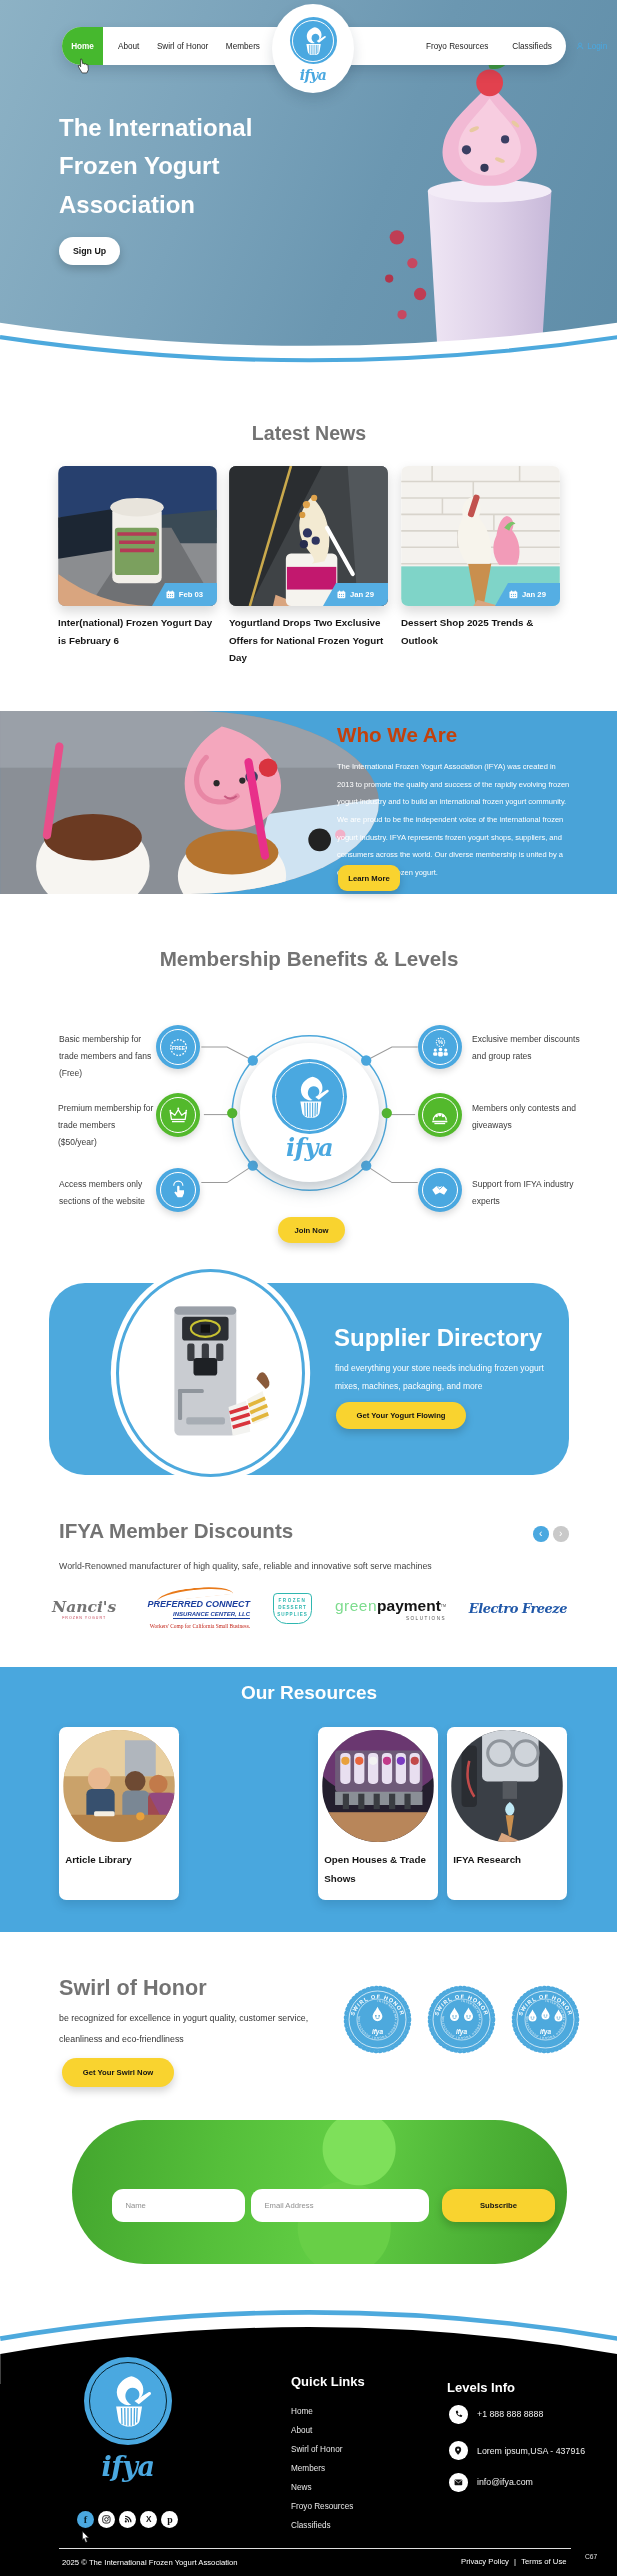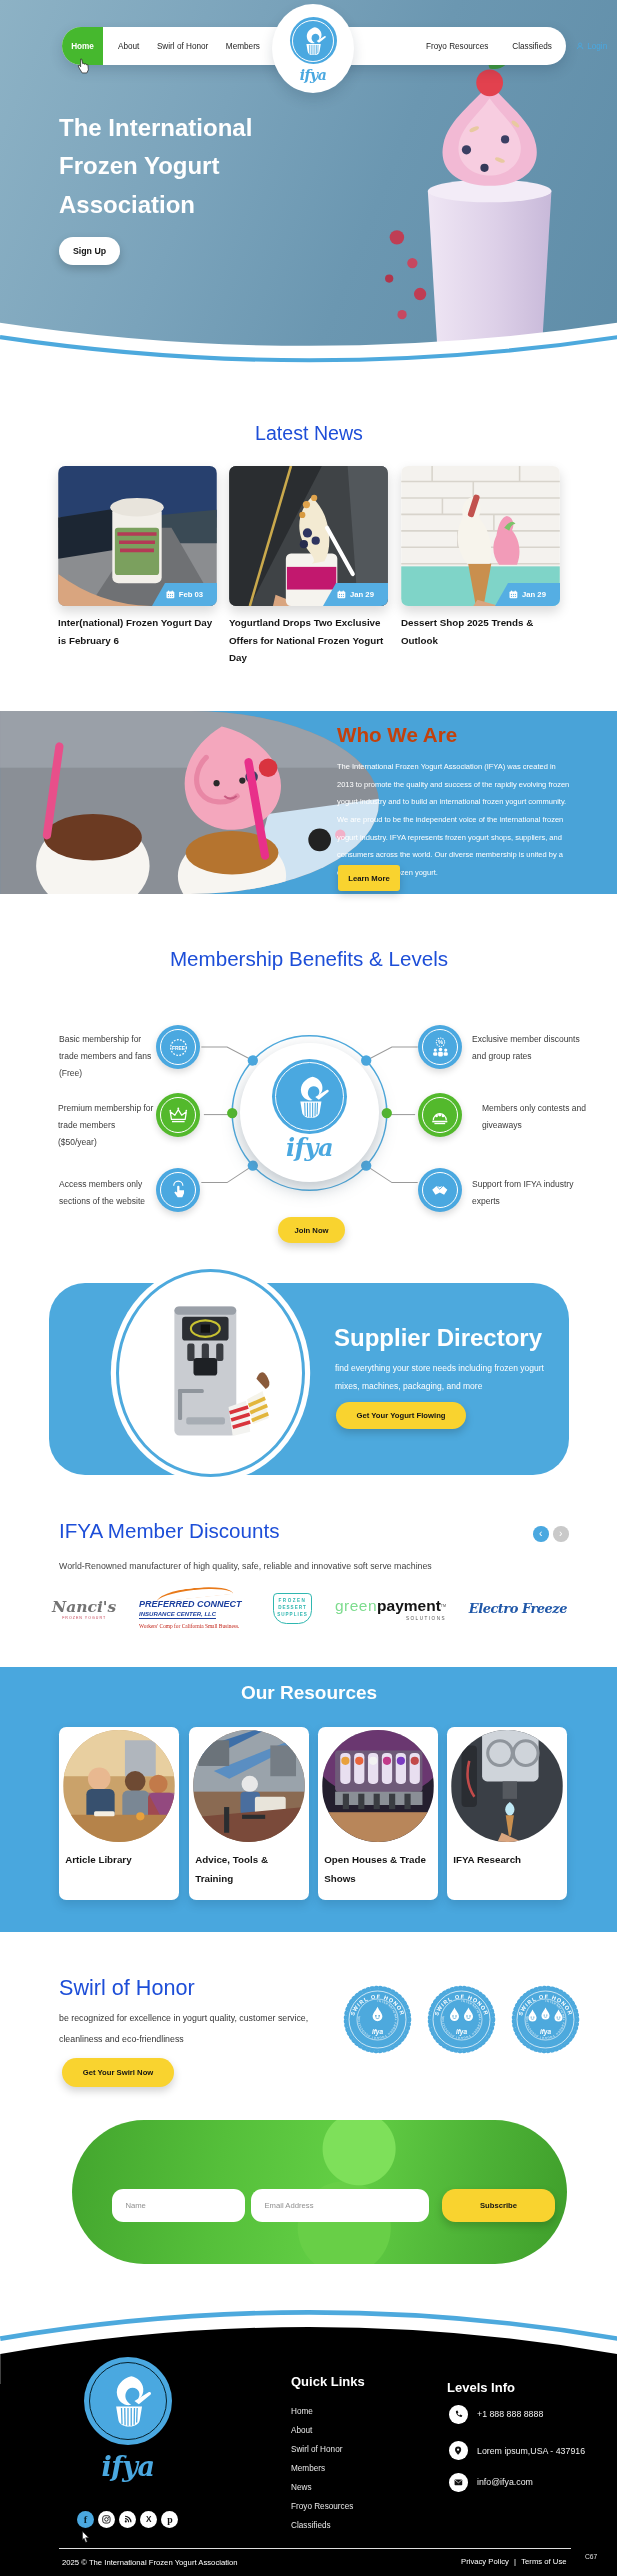--- a/index.html
+++ b/index.html
@@ -1,19 +1,19 @@
 <!DOCTYPE html>
 <html style="font-size:8.2px"><head>
 <meta charset="utf-8">
 <style>
   html,body{margin:0;padding:0;background:#fff;}
   .page{position:relative;width:618px;height:2576px;overflow:hidden;background:#fff;
         font-family:"Liberation Sans",sans-serif;}
   .abs{position:absolute;}
-  .blue-h{color:#1d4ed8;font-weight:400;}
+  .blue-h{color:#737373;font-weight:700;}
   .script{font-family:"DejaVu Serif",serif;font-style:italic;font-weight:700;letter-spacing:-0.5px;}
   .yellow-btn{background:#f9d32f;border:none;border-radius:13.4px;font-weight:700;color:#151515;
       font-family:"Liberation Sans",sans-serif;box-shadow:0 4.1px 8.2px rgba(0,0,0,.18);
       display:flex;align-items:center;justify-content:center;cursor:pointer;}
   
   .hero{left:0;top:0;width:618px;height:361px;
       background:linear-gradient(112deg,#8db2c5 0%,#7aa3bb 35%,#6b97b1 60%,#5f8da8 100%);}
   .navbar{left:62px;top:27px;width:504px;height:38px;background:#fff;border-radius:20.6px;
       box-shadow:0 5.2px 12.4px rgba(20,40,60,.18);display:flex;align-items:center;}
   .nav-home{position:absolute;left:0;top:0;width:41px;height:38px;background:#46b82e;
@@ -34,21 +34,21 @@
   .date-badge{position:absolute;right:0;bottom:0;width:65px;height:23px;background:#55aee3;
       clip-path:polygon(20% 0,100% 0,100% 100%,0 100%);display:flex;align-items:center;
       justify-content:center;gap:4.1px;color:#fff;font-weight:700;font-size:7.7px;}
   .news-card-title{top:614px;width:157px;font-size:9.8px;font-weight:700;color:#161616;line-height:1.8;}
   
   .who-bg{left:0;top:711px;width:618px;height:183px;background:#49a3d8;}
   .who-photo{left:0;top:711px;width:379px;height:183px;border-radius:0 190px 190px 0/0 92px 92px 0;
       overflow:hidden;}
   .who-title{left:337px;top:723px;color:#c2410c;font-size:20.6px;font-weight:700;}
   .who-body{left:337px;top:758px;width:237px;color:#fff;font-size:7.5px;line-height:2.35;}
-  .who-cta{left:338px;top:865px;width:62px;height:26px;border-radius:3px;font-size:7.7px;}
+  .who-cta{left:338px;top:865px;width:62px;height:26px;border-radius:9px;font-size:7.7px;}
   
   .mem-title{left:0;top:947px;width:618px;text-align:center;font-size:20.6px;}
   .sat{width:44px;height:44px;border-radius:50%;display:flex;align-items:center;justify-content:center;
       box-shadow:0 3.1px 7.2px rgba(0,0,0,.15);}
   .sat::after{content:"";position:absolute;inset:3.6px;border:1px solid #fff;border-radius:50%;}
   .sat.blue{background:#4aa8e0;} .sat.green{background:#53b92c;}
   .mem-label{font-size:8.5px;color:#3a3a3a;line-height:2.0;}
   .center-white{left:240px;top:1043px;width:139px;height:139px;border-radius:50%;background:#fff;
       box-shadow:0 7.2px 17.5px rgba(90,110,125,.4);}
   .center-blue{left:272px;top:1059px;width:75px;height:75px;}
@@ -442,21 +442,21 @@
     <svg width="21.6" height="21.6" viewBox="0 0 40 40">
       <path d="M6,20 l8,-7 6,2 6,-2 8,7 -6,9 -8,-4 -8,4 Z" fill="#fff"></path>
       <path d="M14,13 l6,6 M26,13 l-6,6" stroke="#4aa8e0" stroke-width="1.6"></path>
     </svg>
   </div>
 
   <div class="abs mem-label" style="left:59px;top:1031px;width:93px">Basic membership for trade members and fans (Free)</div>
   <div class="abs mem-label" style="left:58px;top:1100px;width:98px">Premium membership for trade members ($50/year)</div>
   <div class="abs mem-label" style="left:59px;top:1176px;width:93px">Access members only sections of the website</div>
   <div class="abs mem-label" style="left:472px;top:1031px;width:108px">Exclusive member discounts and group rates</div>
-  <div class="abs mem-label" style="left:482px;top:1100px;width:108px">Members only contests and giveaways</div>
+  <div class="abs mem-label" style="left:472px;top:1100px;width:108px">Members only contests and giveaways</div>
   <div class="abs mem-label" style="left:472px;top:1176px;width:108px">Support from IFYA industry experts</div>
 
   <button class="abs yellow-btn mem-cta">Join Now</button>
 
   <div class="abs sup-bg"></div>
   <div class="abs sup-oval">
     <svg width="129" height="155" viewBox="0 0 250 300">
       <rect x="55" y="20" width="120" height="250" rx="10" fill="#c9ccd1"></rect>
       <rect x="55" y="20" width="120" height="16" rx="8" fill="#9aa0a8"></rect>
       <rect x="70" y="40" width="90" height="46" rx="6" fill="#2b2e33"></rect>
@@ -490,21 +490,21 @@
   <button class="abs arrow-btn" style="left:533px;top:1526px;background:#4aa8e0">‹</button>
   <button class="abs arrow-btn" style="left:553px;top:1526px;background:#c9c9c9">›</button>
   <div class="abs disc-sub">World-Renowned manufacturer of high quality, safe, reliable and innovative soft serve machines</div>
 
   <div class="abs logo-row">
     <div style="cursor:pointer;text-align:center">
       <div class="script" style="font-size:15.5px;color:#737373;letter-spacing:0">
         <span>Nanci's</span></div>
       <div style="font-size:3.6px;color:#c03a4e;letter-spacing:1px">FROZEN YOGURT</div>
     </div>
-    <div style="cursor:pointer;text-align:left;width:111px">
+    <div style="cursor:pointer;text-align:right;width:111px">
       <div style="width:77px;height:8.2px;margin:0 auto;border-top:2.1px solid #e87a1a;border-radius:50%/100% 100% 0 0;transform:rotate(-6deg)"></div>
       <div style="font-style:italic;font-weight:700;color:#1b3f9e;font-size:9px">PREFERRED CONNECT</div>
       <div style="font-style:italic;font-weight:700;color:#1b3f9e;font-size:6px;border-bottom:1px solid #1b3f9e;display:inline-block;padding-bottom:1px">INSURANCE CENTER, LLC</div>
       <div style="font-family:'Liberation Serif',serif;color:#c22418;font-size:5.4px;margin-top:4.1px">Workers' Comp for California Small Business.</div>
     </div>
     <div style="cursor:pointer;width:33px;padding:4.6px 2.1px 6.2px;border:1.3px solid #2fb7b0;border-radius:4.1px 4.1px 13.4px 13.4px;text-align:center;color:#2fb7b0;font-weight:700;">
       <div style="font-size:4.6px;letter-spacing:1.5px">FROZEN</div>
       <div style="font-size:4.6px;letter-spacing:1px;margin-top:2.1px">DESSERT</div>
       <div style="font-size:4.6px;letter-spacing:1px;margin-top:2.1px">SUPPLIES</div>
     </div>
@@ -530,39 +530,20 @@
           <rect x="115" y="118" width="52" height="58" rx="10" fill="#7a8794"></rect>
         <circle cx="185" cy="105" r="18" fill="#c27a4a"></circle>
           <rect x="165" y="122" width="52" height="60" rx="10" fill="#a04a50"></rect>
         <path d="M165,122 h52 v60 h-20 Z" fill="#8a4a9e" opacity=".6"></path>
         <rect y="165" width="217" height="53" fill="#b5834a"></rect>
         <rect x="60" y="158" width="40" height="10" rx="3" fill="#f5efe2"></rect>
           <circle cx="150" cy="168" r="8" fill="#e8a13c"></circle>
       </svg>
     </div>
     <div class="res-label">Article Library</div>
-  </div>
-  <div class="abs res-card" style="left:189px">
-    <div class="res-oval">
-      <svg width="112" height="112" viewBox="0 0 217 218">
-          <rect width="217" height="218" fill="#8a6a52"></rect>
-        <rect width="217" height="120" fill="#9aa3ab"></rect>
-        <path d="M0,40 L120,0 L140,0 L20,60 Z" fill="#3e6fa8"></path>
-          <path d="M40,80 L190,20 L217,20 L70,95 Z" fill="#5a8ec2"></path>
-        <rect x="10" y="20" width="60" height="50" fill="#6b737a"></rect>
-          <rect x="150" y="30" width="50" height="60" fill="#757d85"></rect>
-        <circle cx="110" cy="105" r="16" fill="#e8e8e8"></circle>
-          <rect x="92" y="120" width="38" height="45" rx="8" fill="#4a6e9e"></rect>
-        <rect x="120" y="130" width="60" height="40" rx="4" fill="#e8e4da"></rect>
-        <path d="M0,170 L217,150 L217,218 L0,218 Z" fill="#7a4a3a"></path>
-        <rect x="60" y="150" width="10" height="50" fill="#2a2d30"></rect>
-          <rect x="95" y="165" width="45" height="8" fill="#2a2d30"></rect>
-      </svg>
-    </div>
-    <div class="res-label">Advice, Tools &amp; Training</div>
   </div>
   <div class="abs res-card" style="left:447px">
     <div class="res-oval">
       <svg width="112" height="112" viewBox="0 0 217 218">
           <rect width="217" height="218" fill="#3a3f46"></rect>
         <rect x="60" y="0" width="110" height="100" rx="10" fill="#cfd4da"></rect>
         <circle cx="95" cy="45" r="24" fill="none" stroke="#8f959c" stroke-width="6"></circle>
         <circle cx="145" cy="45" r="24" fill="none" stroke="#8f959c" stroke-width="6"></circle>
         <rect x="20" y="30" width="30" height="120" rx="8" fill="#2a2d32"></rect>
         <path d="M35,60 q-10,40 10,70" stroke="#c24a4a" stroke-width="5" fill="none"></path>

